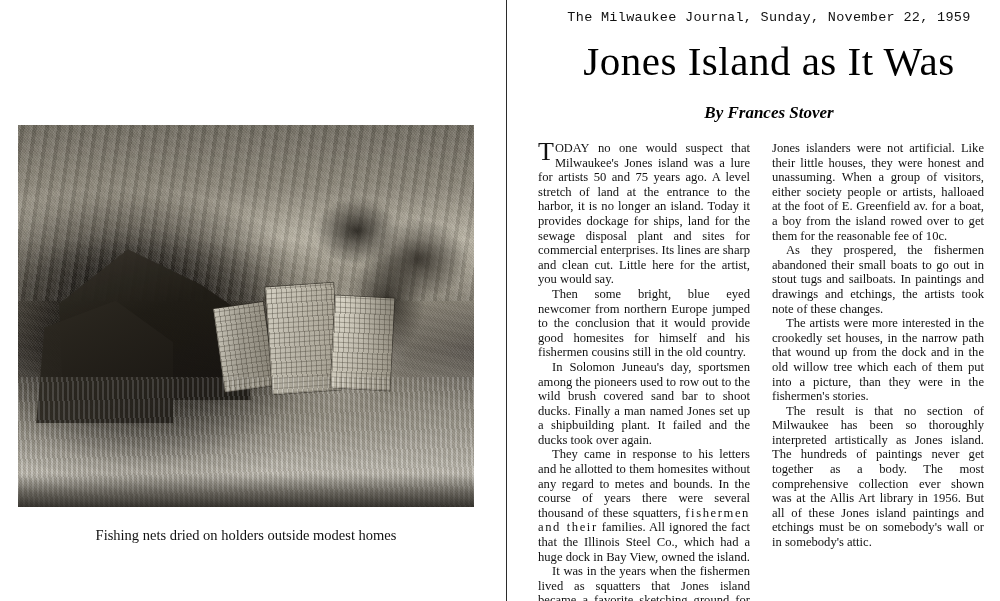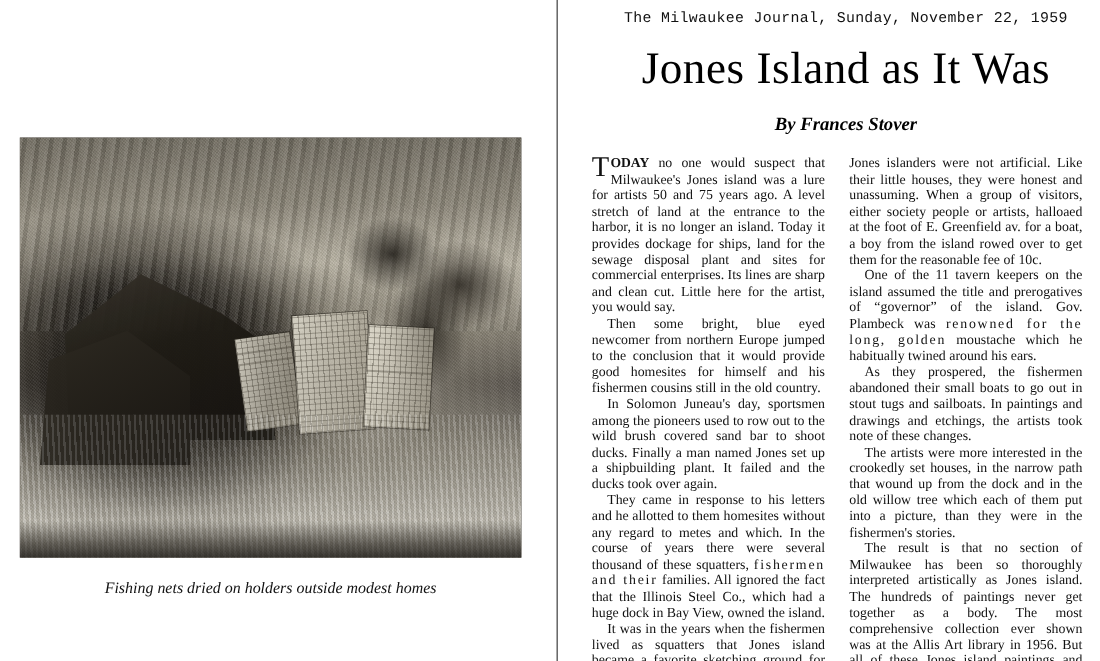--- a/index.html
+++ b/index.html
@@ -122,21 +122,20 @@
     left: 0; bottom: 0; width: 100%; height: 9%;
     background: linear-gradient(to bottom, rgba(0,0,0,0) 0%, rgba(30,27,22,0.55) 60%, rgba(22,20,16,0.8) 100%);
   }
   .photo-caption {
     position: absolute;
     left: 18px;
     top: 527px;
     width: 456px;
     text-align: center;
     font-family: "Liberation Serif", serif;
-    font-style: italic;
     font-size: 14.5px;
     color: #111;
   }
 
   
   .divider {
     position: absolute;
     left: 506px;
     top: 0;
     width: 1px;
@@ -204,21 +203,20 @@
     float: left;
     font-size: 26px;
     line-height: 20px;
     padding-right: 1px;
     margin-top: 1px;
     font-family: "Liberation Serif", serif;
   }
   .smallcaps {
     font-variant: small-caps;
     font-size: 12.4px;
-    font-weight: bold;
   }
   .spaced {
     letter-spacing: 1.6px;
   }
 </style>
 </head>
 <body>
 
 <div class="page">
 
@@ -251,27 +249,26 @@
     <div class="masthead">The Milwaukee Journal, Sunday, November 22, 1959</div>
     <div class="headline">Jones Island as It Was</div>
     <div class="byline">By Frances Stover</div>
 
     <div class="columns">
 
       <div class="col">
         <p class="first"><span class="dropcap">T</span><span class="smallcaps">ODAY</span><span> no one would suspect that Milwaukee's Jones island was a lure for artists 50 and 75 years ago. A level stretch of land at the entrance to the harbor, it is no longer an island. Today it provides dockage for ships, land for the sewage disposal plant and sites for commercial enterprises. Its lines are sharp and clean cut. Little here for the artist, you would say.</span></p>
         <p>Then some bright, blue eyed newcomer from northern Europe jumped to the conclusion that it would provide good homesites for himself and his fishermen cousins still in the old country.</p>
         <p>In Solomon Juneau's day, sportsmen among the pioneers used to row out to the wild brush covered sand bar to shoot ducks. Finally a man named Jones set up a shipbuilding plant. It failed and the ducks took over again.</p>
-        <p><span>They came in response to his letters and he allotted to them homesites without any regard to metes and which. In the course of years there were several thousand of these squatters, </span><span class="spaced">fishermen and their</span><span> families. All ignored the fact that the Illinois Steel Co., which had a huge dock in Bay View, owned the island.</span></p>
+        <p><span>They came in response to his letters and he allotted to them homesites without any regard to metes and bounds. In the course of years there were several thousand of these squatters, </span><span class="spaced">fishermen and their</span><span> families. All ignored the fact that the Illinois Steel Co., which had a huge dock in Bay View, owned the island.</span></p>
         <p>It was in the years when the fishermen lived as squatters that Jones island became a favorite sketching ground for artists as well as a favorite place for fish dinners for the smart set.</p>
       </div>
 
       <div class="col">
         <p class="first">Jones islanders were not artificial. Like their little houses, they were honest and unassuming. When a group of visitors, either society people or artists, halloaed at the foot of E. Greenfield av. for a boat, a boy from the island rowed over to get them for the reasonable fee of 10c.</p>
-        <p><span>One of the 11 tavern keepers on the island assumed the title and prerogatives of “governor” of the island. Gov. Plambeck was </span><span class="spaced">renowned for the long, golden</span><span> moustache which he habitually twined around his ears.</span></p>
         <p>As they prospered, the fishermen abandoned their small boats to go out in stout tugs and sailboats. In paintings and drawings and etchings, the artists took note of these changes.</p>
         <p>The artists were more interested in the crookedly set houses, in the narrow path that wound up from the dock and in the old willow tree which each of them put into a picture, than they were in the fishermen's stories.</p>
         <p>The result is that no section of Milwaukee has been so thoroughly interpreted artistically as Jones island. The hundreds of paintings never get together as a body. The most comprehensive collection ever shown was at the Allis Art library in 1956. But all of these Jones island paintings and etchings must be on somebody's wall or in somebody's attic.</p>
 
       </div>
 
     </div>
   </div>
 
 </div>

